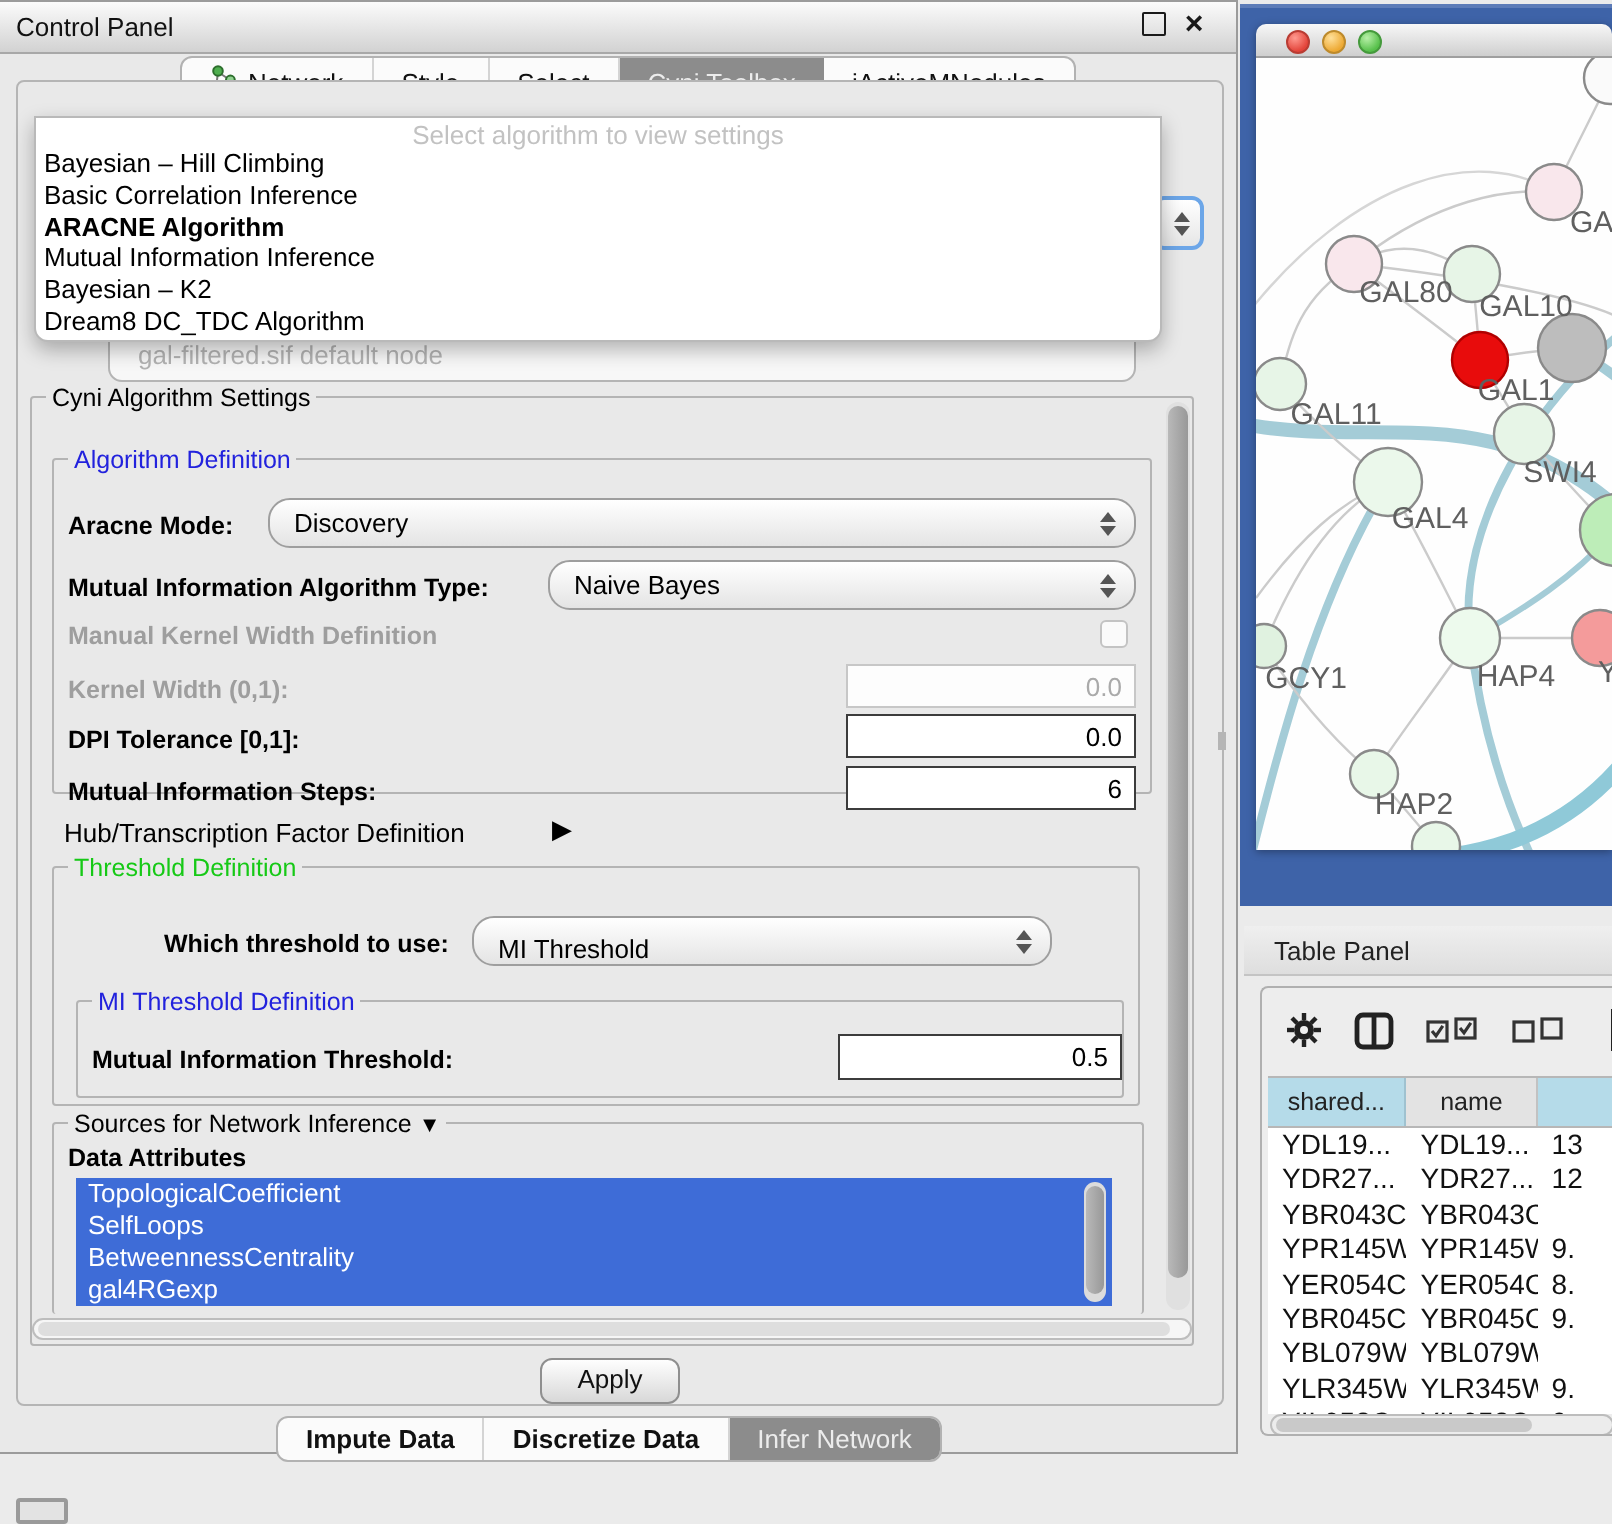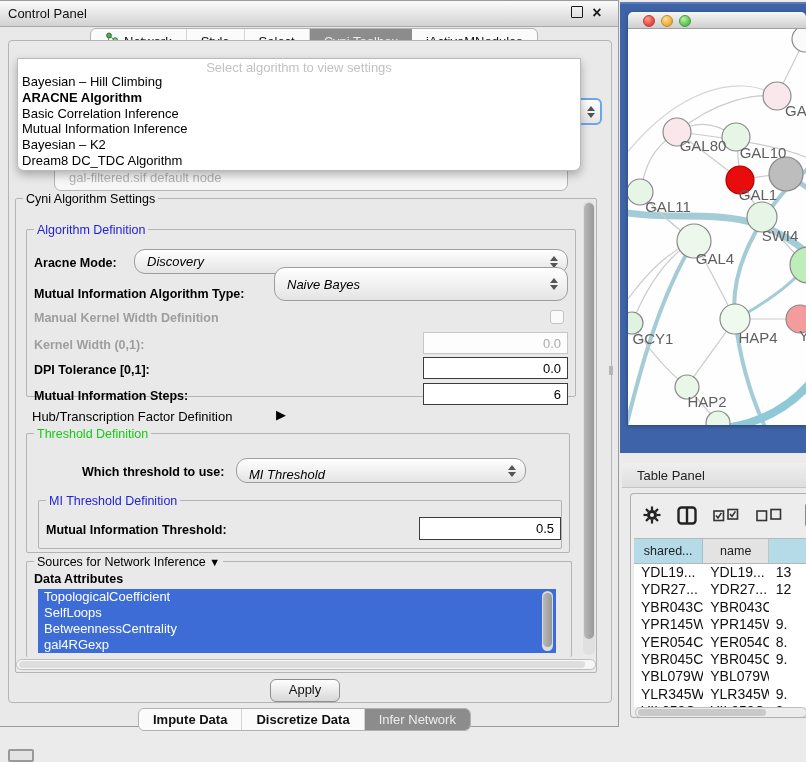--- a/index.html
+++ b/index.html
@@ -33,21 +33,21 @@
   #algo-placeholder{height:14px;text-align:center;color:#c2c2c2;font-size:13px;padding-top:1px;}
   .dd-item{height:15.8px;line-height:15.8px;font-size:13px;color:#000;padding-left:4px;white-space:nowrap;}
   .dd-item.bold{font-weight:bold;}
   
   .gbox{border:1px solid #b4b4b4;border-radius:2px;box-sizing:border-box;}
   .gb-label{position:absolute;font-size:12.5px;background:#e9e9e9;padding:0 3px;white-space:nowrap;}
   .t-blue{color:#2222dd;}.t-green{color:#16c916;}
   .lbl{position:absolute;font-size:12.5px;font-weight:bold;color:#000;white-space:nowrap;}
   .lbl.dis{color:#9e9e9e;}
   .combo{position:absolute;border:1px solid #9e9e9e;border-radius:11px;background:linear-gradient(#ffffff,#e4e4e4);
-         font-size:13px;color:#000;box-sizing:border-box;display:flex;align-items:center;padding-left:12px;font-style:italic;}
+         font-size:13px;color:#000;box-sizing:border-box;display:flex;align-items:center;padding-left:12px;}
   .combo .arrows{position:absolute;right:9px;top:50%;transform:translateY(-50%);display:flex;flex-direction:column;gap:2px;}
   .combo .arrows i{display:block;width:0;height:0;border-left:4px solid transparent;border-right:4px solid transparent;}
   .combo .arrows i.up{border-bottom:5px solid #555;}
   .combo .arrows i.dn{border-top:5px solid #555;}
   .field{position:absolute;background:#fff;font-size:13px;text-align:right;padding-right:6px;box-sizing:border-box;display:flex;align-items:center;justify-content:flex-end;}
   .field.dark{border:1.5px solid #3c3c3c;color:#000;}
   .field.dis{border:1px solid #c7c7c7;color:#aaa;background:#fdfdfd;}
   .checkbox{position:absolute;width:14px;height:14px;border:1px solid #c3c3c3;border-radius:3px;background:#fafafa;box-sizing:border-box;}
   .tri{position:absolute;font-size:13px;color:#000;}
   
@@ -141,22 +141,22 @@
       <span class="arrows" style="position:absolute;right:5px;top:6px;">
         <i style="display:block;width:0;height:0;border-left:4px solid transparent;border-right:4px solid transparent;border-bottom:5px solid #555;margin-bottom:2px;"></i>
         <i style="display:block;width:0;height:0;border-left:4px solid transparent;border-right:4px solid transparent;border-top:5px solid #555;"></i>
       </span>
     </div>
 
     <div class="abs" id="algo-popup">
       <div id="algo-placeholder">Select algorithm to view settings</div>
       <div>
           <div class="dd-item">Bayesian – Hill Climbing</div>
+          <div class="dd-item">Basic Correlation Inference</div>
           <div class="dd-item bold">ARACNE Algorithm</div>
-          <div class="dd-item">Basic Correlation Inference</div>
           <div class="dd-item">Mutual Information Inference</div>
           <div class="dd-item">Bayesian – K2</div>
           <div class="dd-item">Dream8 DC_TDC Algorithm</div>
         </div>
     </div>
 
     <div class="abs gbox" style="left:15px;top:197px;width:582px;height:475px;">
       <span class="gb-label" style="left:7px;top:-7px;">Cyni Algorithm Settings</span>
     </div>
 
@@ -169,21 +169,21 @@
     </div>
     <div class="lbl" style="left:34px;top:255px;">Aracne Mode:</div>
     <div class="combo" style="left:134px;top:248px;width:434px;height:25px;">
       <span>Discovery</span>
       <span class="arrows">
           <i class="up"></i>
           <i class="dn"></i>
         </span>
     </div>
     <div class="lbl" style="left:34px;top:286px;">Mutual Information Algorithm Type:</div>
-    <div class="combo" style="left:274px;top:266px;width:294px;height:34px;">
+    <div class="combo" style="left:274px;top:279px;width:294px;height:25px;">
       <span>Naive Bayes</span>
       <span class="arrows">
           <i class="up"></i>
           <i class="dn"></i>
         </span>
     </div>
     <div class="lbl dis" style="left:34px;top:310px;">Manual Kernel Width Definition</div>
     <div class="checkbox" style="left:550px;top:309px;"></div>
     <div class="lbl dis" style="left:34px;top:337px;">Kernel Width (0,1):</div>
     <div class="field dis" style="left:423px;top:331px;width:145px;height:22px;">0.0</div>

